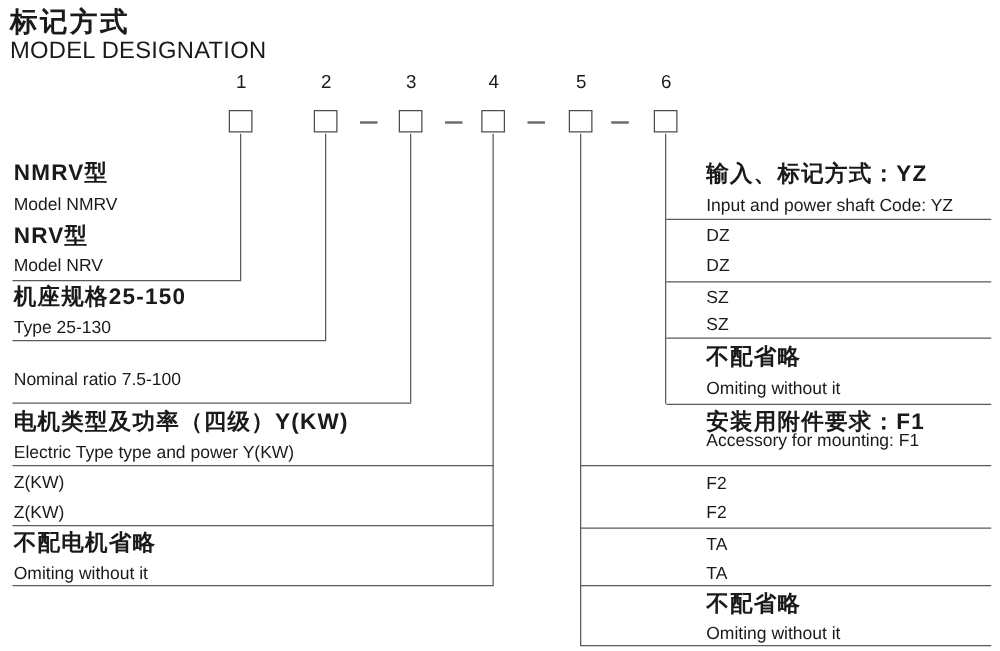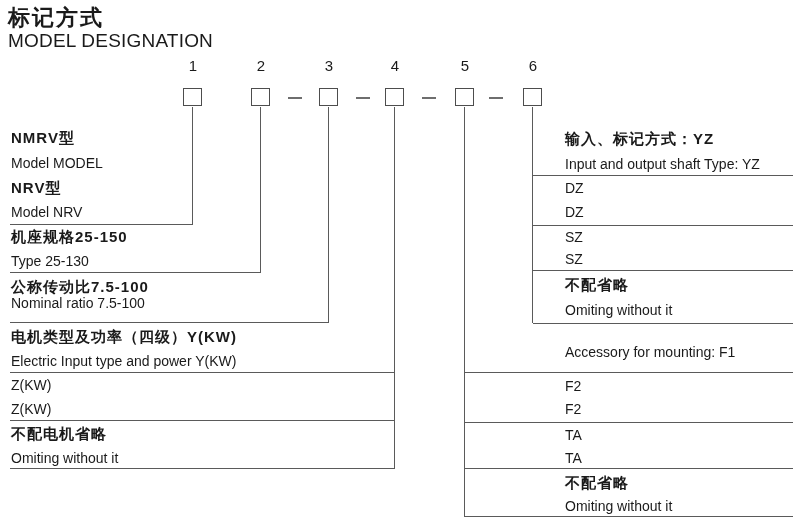--- a/index.html
+++ b/index.html
@@ -68,21 +68,21 @@
     background: #5a5a5a;
   }
   .row {
     position: absolute;
     height: 20px;
     line-height: 20px;
     font-size: 14px;
     white-space: nowrap;
   }
   .row.zh {
-    font-size: 15px;
+    font-size: 18px;
     font-weight: 700;
     letter-spacing: 1px;
   }
   .lcol { left: 11px; }
   .rcol { left: 565px; }
 </style>
 </head>
 <body>
 
 <div class="page">
@@ -126,42 +126,42 @@
   <div class="hline" style="top:175px;left:533px;width:260px"></div>
   <div class="hline" style="top:225px;left:533px;width:260px"></div>
   <div class="hline" style="top:270px;left:533px;width:260px"></div>
   <div class="hline" style="top:323px;left:533px;width:260px"></div>
   <div class="hline" style="top:372px;left:464px;width:329px"></div>
   <div class="hline" style="top:422px;left:464px;width:329px"></div>
   <div class="hline" style="top:468px;left:464px;width:329px"></div>
   <div class="hline" style="top:516px;left:464px;width:329px"></div>
 
   <div class="row zh lcol" style="top:128px">NMRV型</div>
-  <div class="row lcol" style="top:153px">Model MODEL</div>
+  <div class="row lcol" style="top:153px">Model NMRV</div>
   <div class="row zh lcol" style="top:178px">NRV型</div>
   <div class="row lcol" style="top:202px">Model NRV</div>
   <div class="row zh lcol" style="top:227px">机座规格25-150</div>
   <div class="row lcol" style="top:251px">Type 25-130</div>
-  <div class="row zh lcol" style="top:277px">公称传动比7.5-100</div>
   <div class="row lcol" style="top:293px">Nominal ratio 7.5-100</div>
   <div class="row zh lcol" style="top:327px">电机类型及功率（四级）Y(KW)</div>
-  <div class="row lcol" style="top:351px">Electric Input type and power Y(KW)</div>
+  <div class="row lcol" style="top:351px">Electric Type type and power Y(KW)</div>
   <div class="row lcol" style="top:375px">Z(KW)</div>
   <div class="row lcol" style="top:399px">Z(KW)</div>
   <div class="row zh lcol" style="top:424px">不配电机省略</div>
   <div class="row lcol" style="top:448px">Omiting without it</div>
 
   <div class="row zh rcol" style="top:129px">输入、标记方式：YZ</div>
-  <div class="row rcol" style="top:154px">Input and output shaft Type: YZ</div>
+  <div class="row rcol" style="top:154px">Input and power shaft Code: YZ</div>
   <div class="row rcol" style="top:178px">DZ</div>
   <div class="row rcol" style="top:202px">DZ</div>
   <div class="row rcol" style="top:227px">SZ</div>
   <div class="row rcol" style="top:249px">SZ</div>
   <div class="row zh rcol" style="top:275px">不配省略</div>
   <div class="row rcol" style="top:300px">Omiting without it</div>
+  <div class="row zh rcol" style="top:327px">安装用附件要求：F1</div>
   <div class="row rcol" style="top:342px">Accessory for mounting: F1</div>
   <div class="row rcol" style="top:376px">F2</div>
   <div class="row rcol" style="top:399px">F2</div>
   <div class="row rcol" style="top:425px">TA</div>
   <div class="row rcol" style="top:448px">TA</div>
   <div class="row zh rcol" style="top:473px">不配省略</div>
   <div class="row rcol" style="top:496px">Omiting without it</div>
 
 </div>
 

